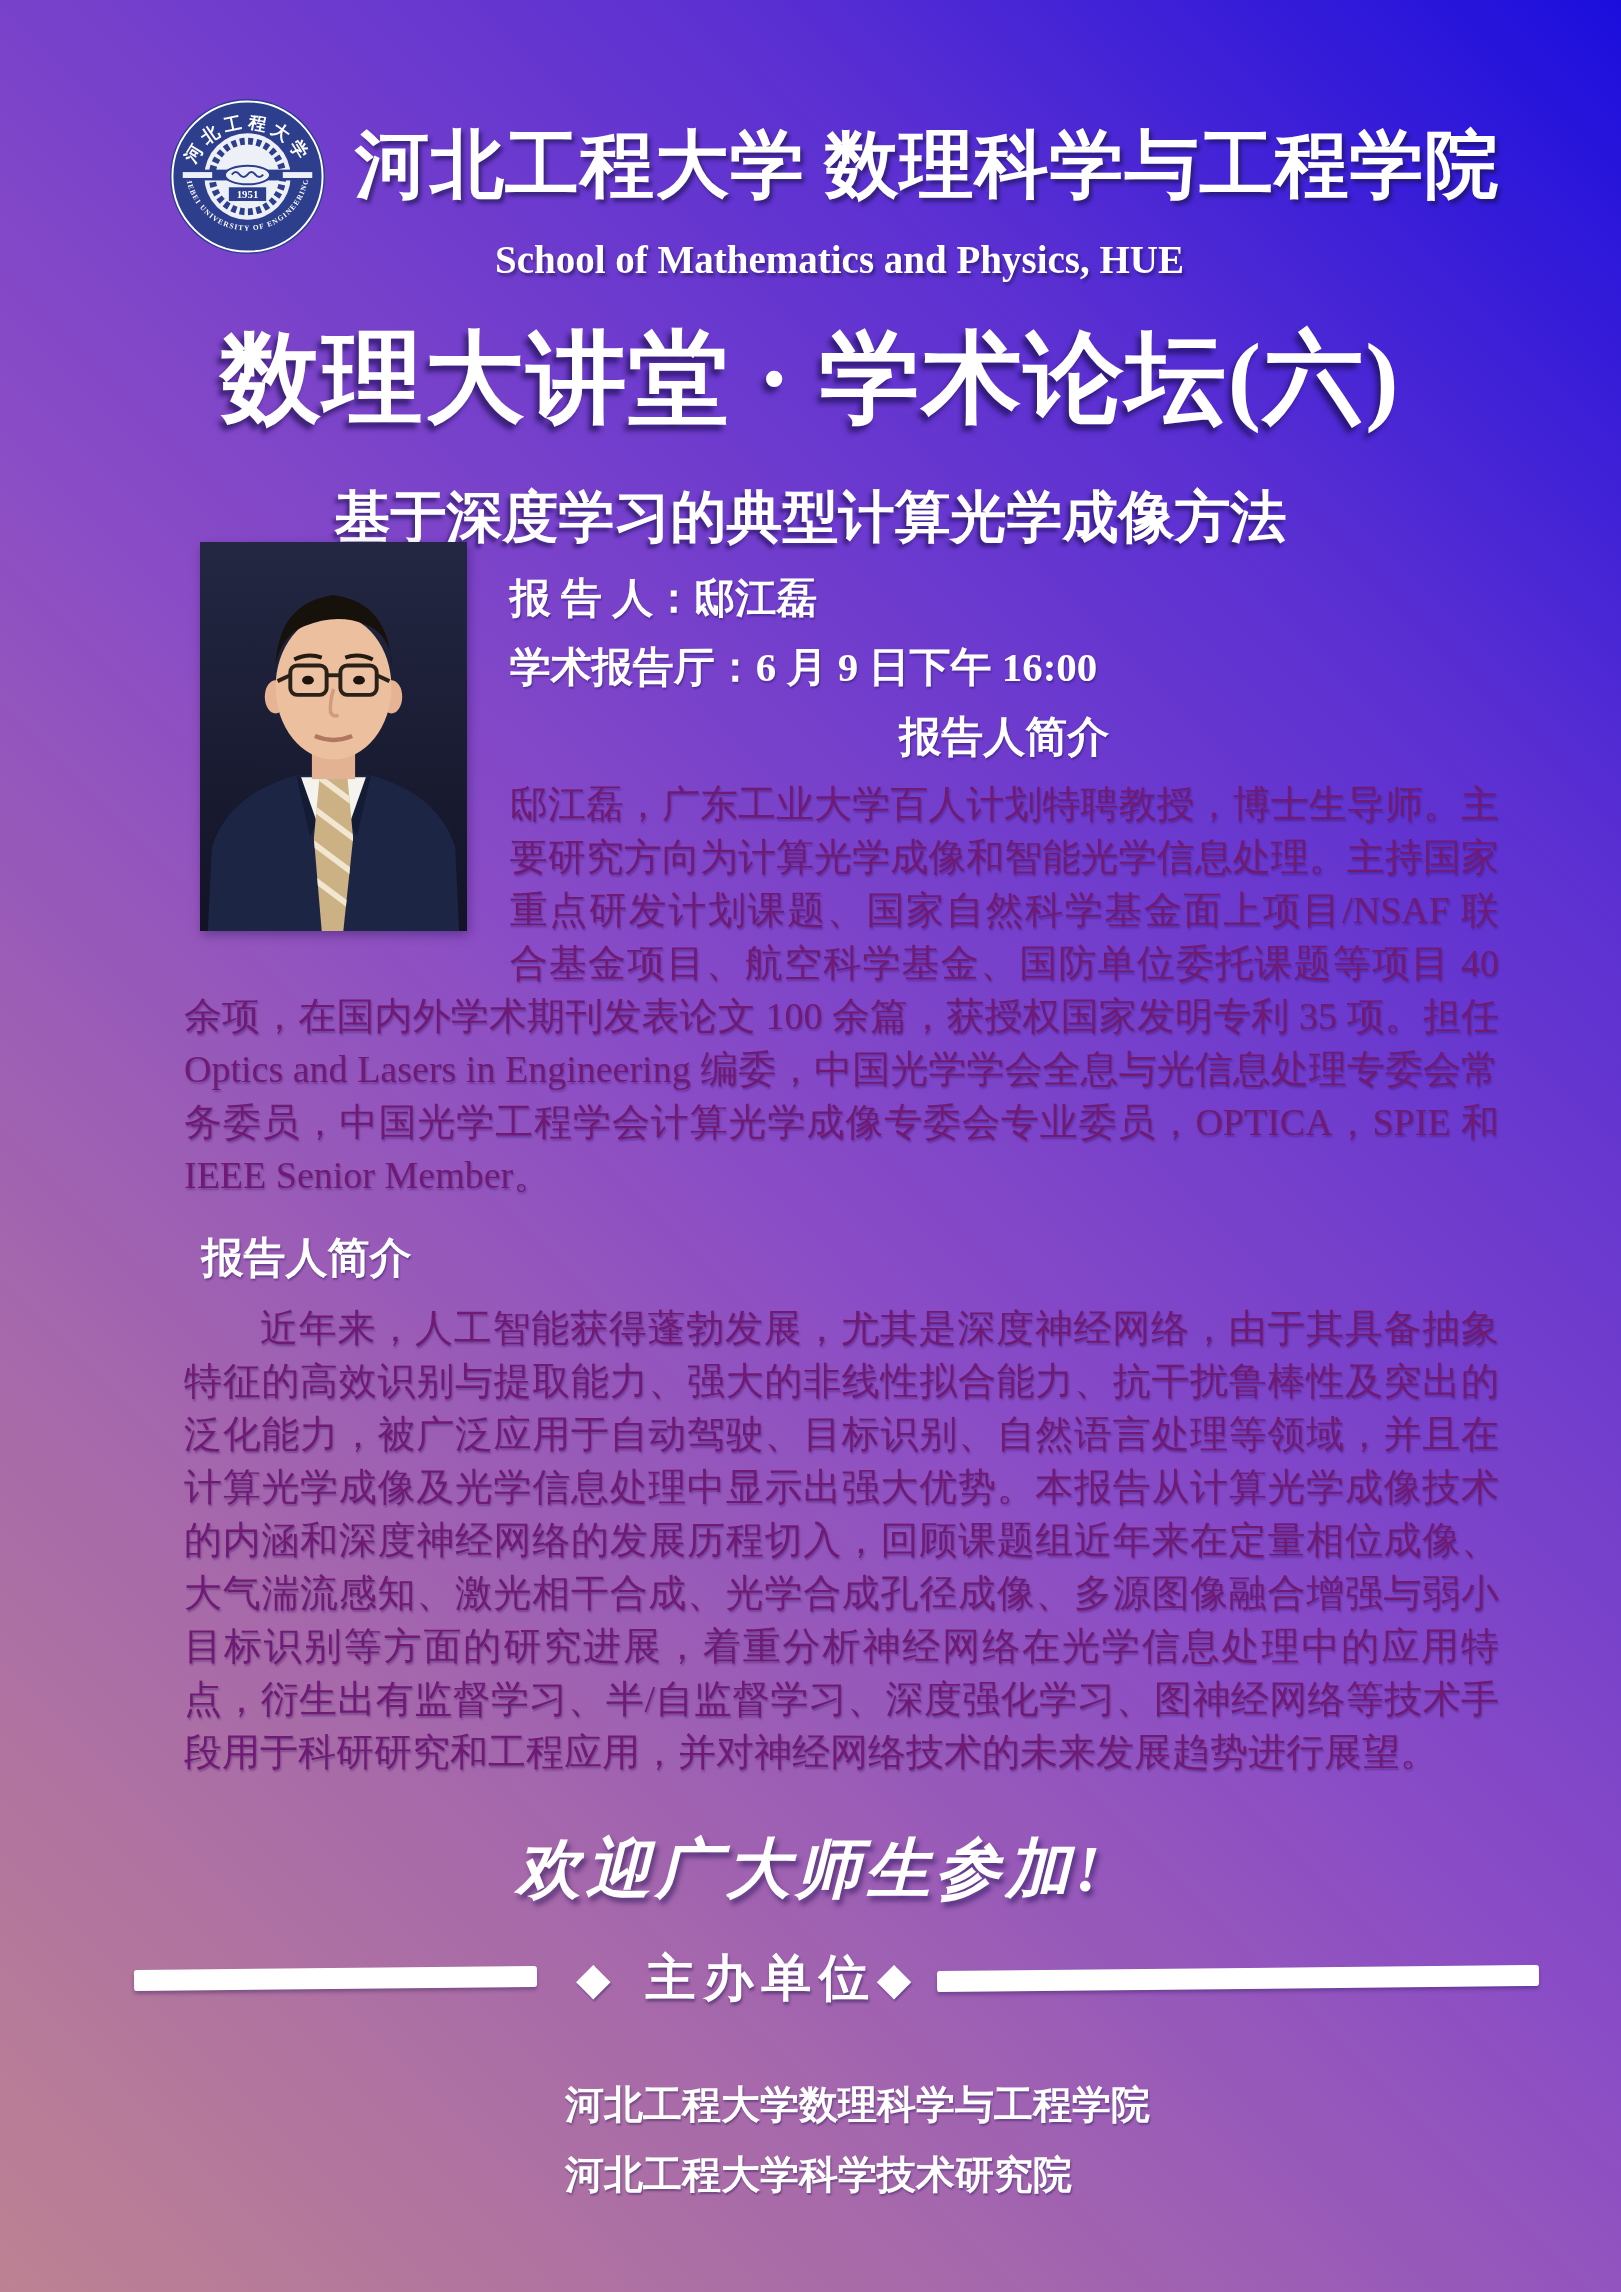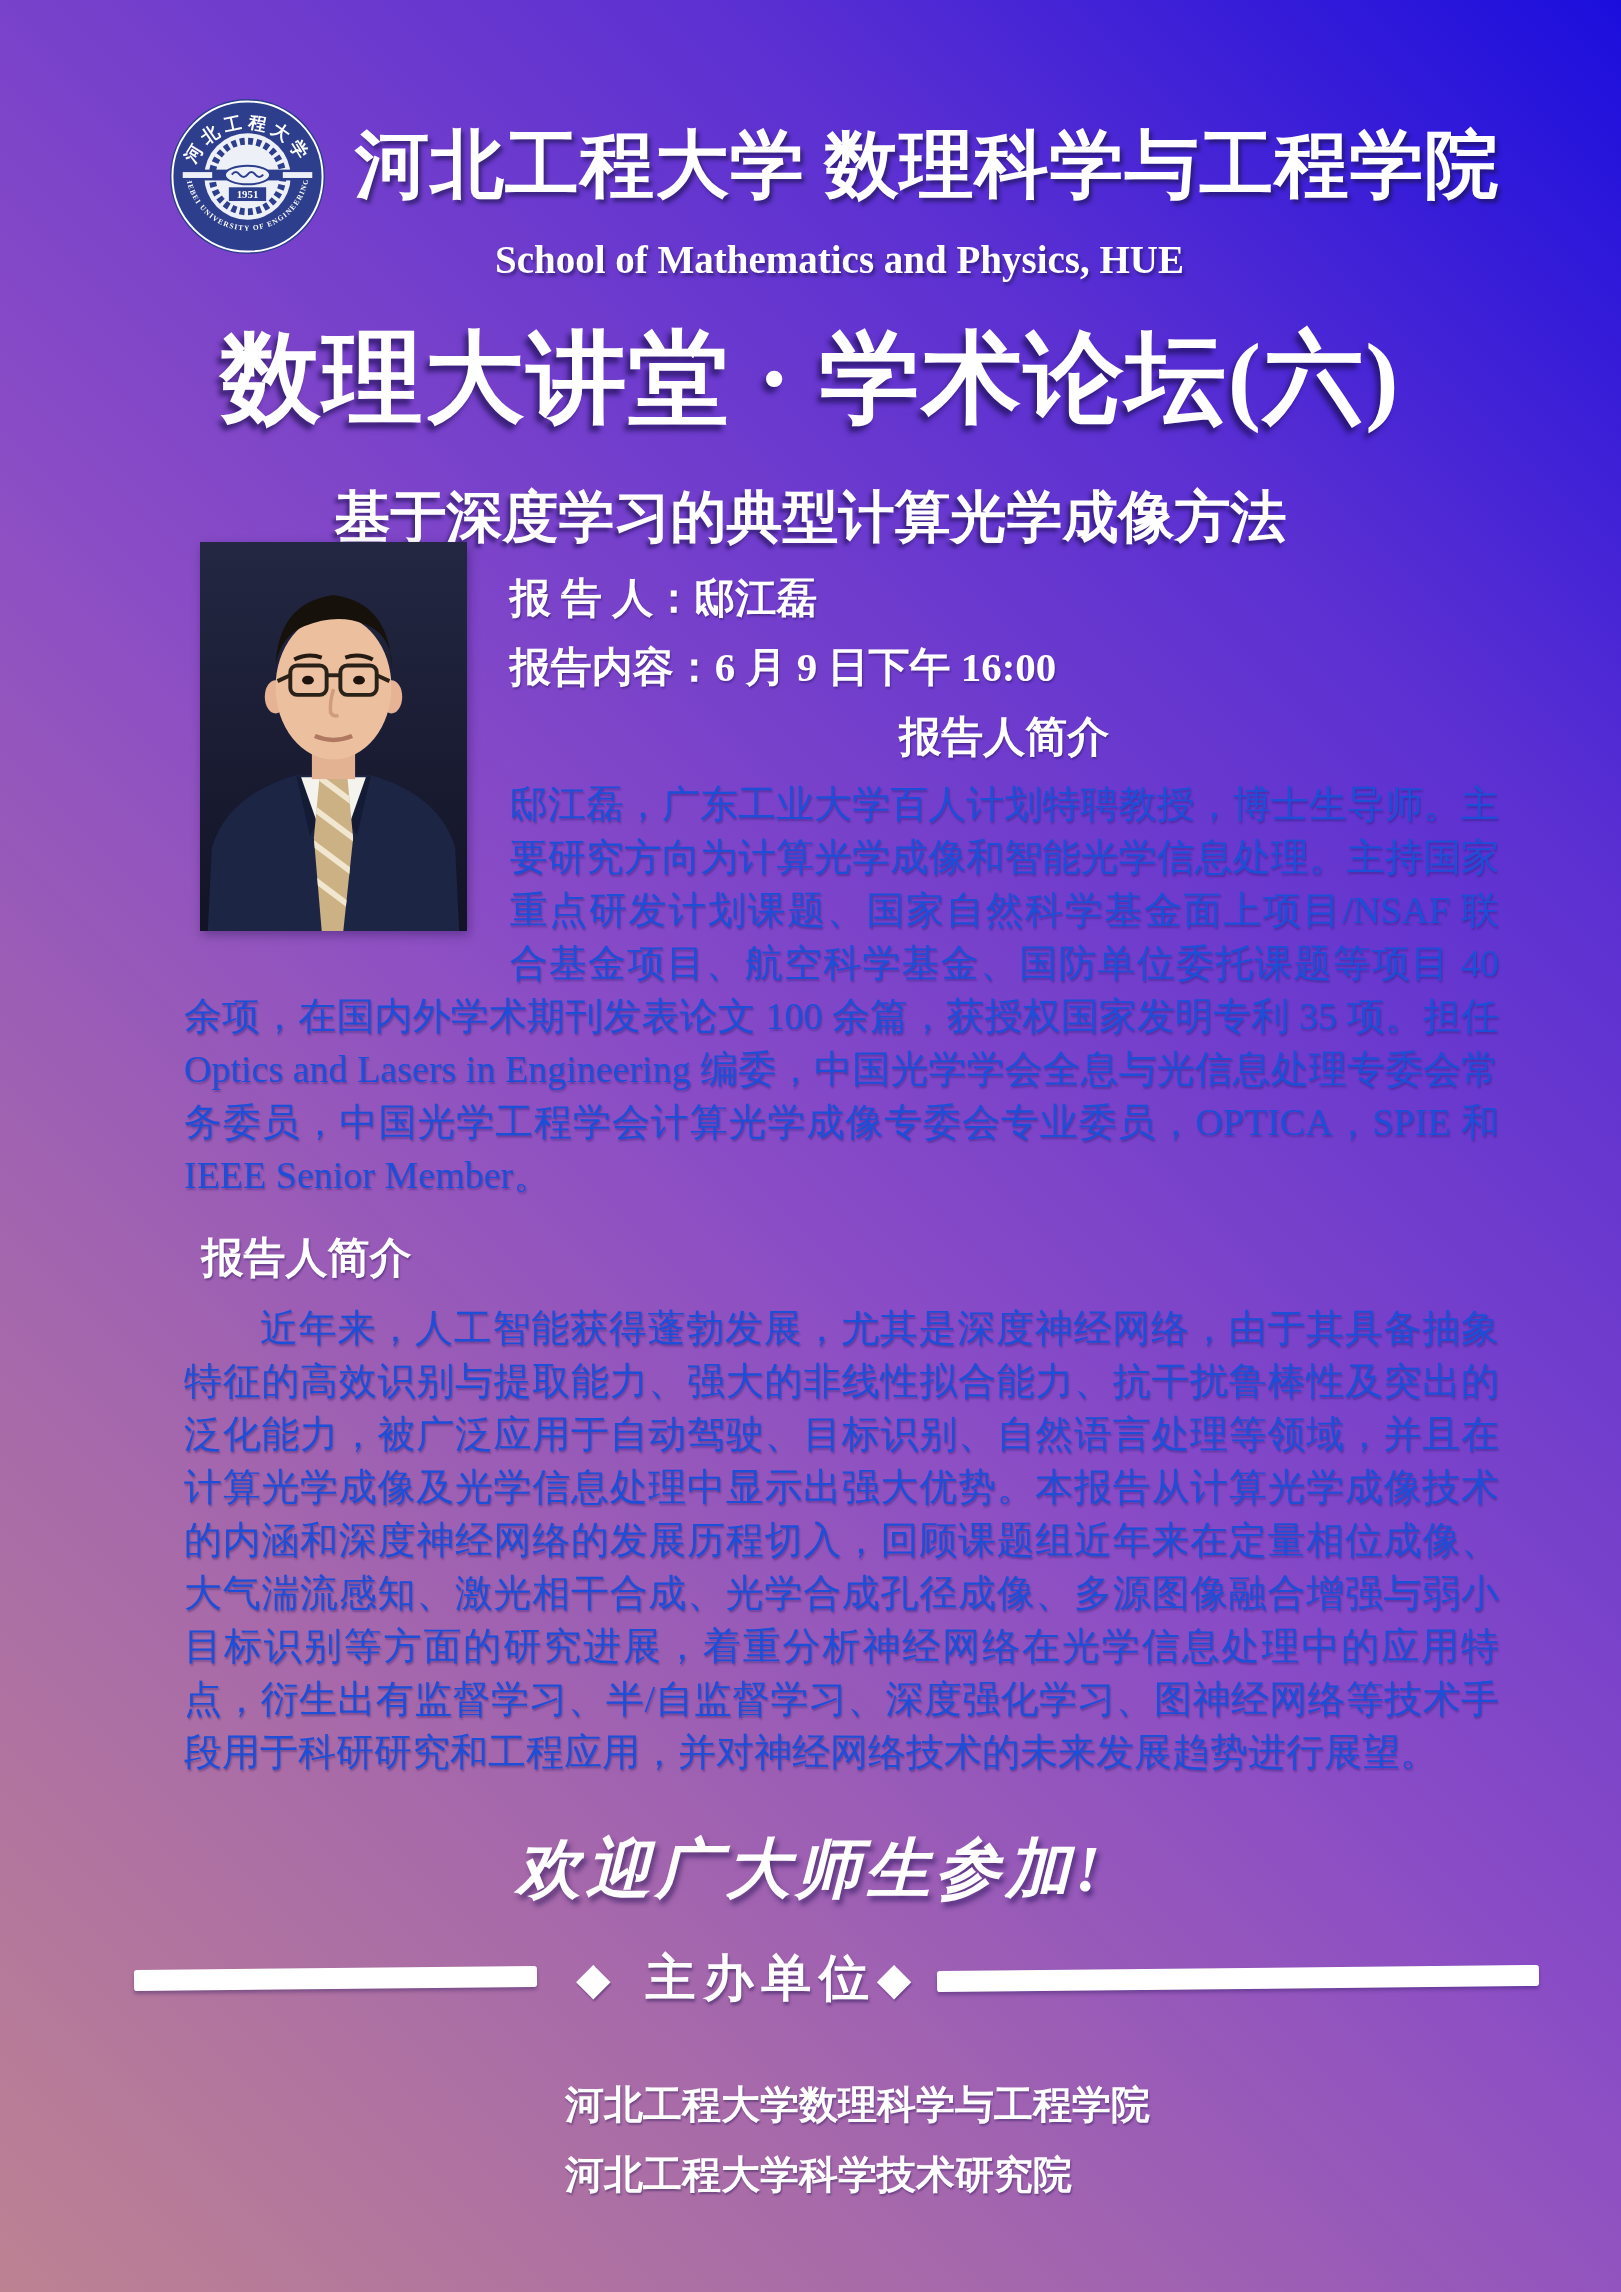--- a/index.html
+++ b/index.html
@@ -24,21 +24,21 @@
   .content{left:184px;top:542px;width:1315px;}
   .photo{float:left;width:267px;height:389px;margin:0 43px 15.7px 15.7px;
     box-shadow:2px 3.9px 9.8px rgba(20,10,60,.35);}
   .info-line{font-size:41px;font-weight:bold;line-height:69px;height:69px;white-space:nowrap;
     text-shadow:1px 2px 2px rgba(30,18,80,.4);}
   .info-block{padding-top:21.6px;}
   .section-head{font-size:42px;font-weight:bold;line-height:55px;
     text-shadow:1px 2px 2px rgba(30,18,80,.4);}
   .bio-head{margin-top:8px;text-align:center;}
   .bio-text,.abs-text{font-size:38px;line-height:53px;text-align:justify;margin:13.7px 0 0 0;
-    color:#1d4ed8;text-shadow:1px 2px 2px rgba(35,18,85,.35);}
+    color:#701a75;text-shadow:1px 2px 2px rgba(35,18,85,.35);}
   .abs-head{margin:29px 0 0 17.6px;clear:both;}
   .abs-text{text-indent:2em;margin-top:15.7px;}
   
   .welcome{left:0;width:1621px;top:1825px;text-align:center;font-size:65px;font-weight:bold;
     font-style:italic;letter-spacing:4.9px;text-shadow:2.9px 4.9px 4.9px rgba(28,14,80,.5);white-space:nowrap;}
   .org-band{left:134px;top:1945px;width:1405px;display:flex;align-items:center;}
   .hr-bar{height:20.6px;background:#ffffff;border-radius:2.9px;box-shadow:0 2.9px 3.9px rgba(35,18,85,.35);}
   .bar-left{width:403px;transform:rotate(-0.6deg);}
   .bar-right{flex:1;transform:rotate(-0.6deg);}
   .diamond{font-size:45px;line-height:55px;
@@ -123,21 +123,21 @@
     <path d="M96,120 q14,-7 28,-2" fill="none" stroke="#241a12" stroke-width="4"></path>
     <path d="M148,118 q14,-5 28,2" fill="none" stroke="#241a12" stroke-width="4"></path>
     <ellipse cx="110" cy="141" rx="6" ry="4.5" fill="#20150e"></ellipse>
     <ellipse cx="162" cy="141" rx="6" ry="4.5" fill="#20150e"></ellipse>
     <path d="M136,150 q-4,14 -3,24 q3,5 8,3" fill="none" stroke="#cf9d7e" stroke-width="3.5"></path>
     <path d="M117,198 q19,8 38,0" fill="none" stroke="#b07860" stroke-width="4.5"></path>
   </svg>
 
   <div class="info-block">
     <div class="info-line"><span>报 告 人：</span><span>邸江磊</span></div>
-    <div class="info-line"><span>报告内容：</span><span>6 月 9 日下午 16:00</span></div>
+    <div class="info-line"><span>学术报告厅：</span><span>6 月 9 日下午 16:00</span></div>
   </div>
 
   <div class="section-head bio-head">报告人简介</div>
   <p class="bio-text">邸江磊，广东工业大学百人计划特聘教授，博士生导师。主要研究方向为计算光学成像和智能光学信息处理。主持国家重点研发计划课题、国家自然科学基金面上项目/NSAF 联合基金项目、航空科学基金、国防单位委托课题等项目 40 余项，在国内外学术期刊发表论文 100 余篇，获授权国家发明专利 35 项。担任 Optics and Lasers in Engineering 编委，中国光学学会全息与光信息处理专委会常务委员，中国光学工程学会计算光学成像专委会专业委员，OPTICA，SPIE 和 IEEE Senior Member。</p>
 
   <div class="section-head abs-head">报告人简介</div>
   <p class="abs-text">近年来，人工智能获得蓬勃发展，尤其是深度神经网络，由于其具备抽象特征的高效识别与提取能力、强大的非线性拟合能力、抗干扰鲁棒性及突出的泛化能力，被广泛应用于自动驾驶、目标识别、自然语言处理等领域，并且在计算光学成像及光学信息处理中显示出强大优势。本报告从计算光学成像技术的内涵和深度神经网络的发展历程切入，回顾课题组近年来在定量相位成像、大气湍流感知、激光相干合成、光学合成孔径成像、多源图像融合增强与弱小目标识别等方面的研究进展，着重分析神经网络在光学信息处理中的应用特点，衍生出有监督学习、半/自监督学习、深度强化学习、图神经网络等技术手段用于科研研究和工程应用，并对神经网络技术的未来发展趋势进行展望。</p>
 </div>
 
 <div class="abs welcome">欢迎广大师生参加!</div>

